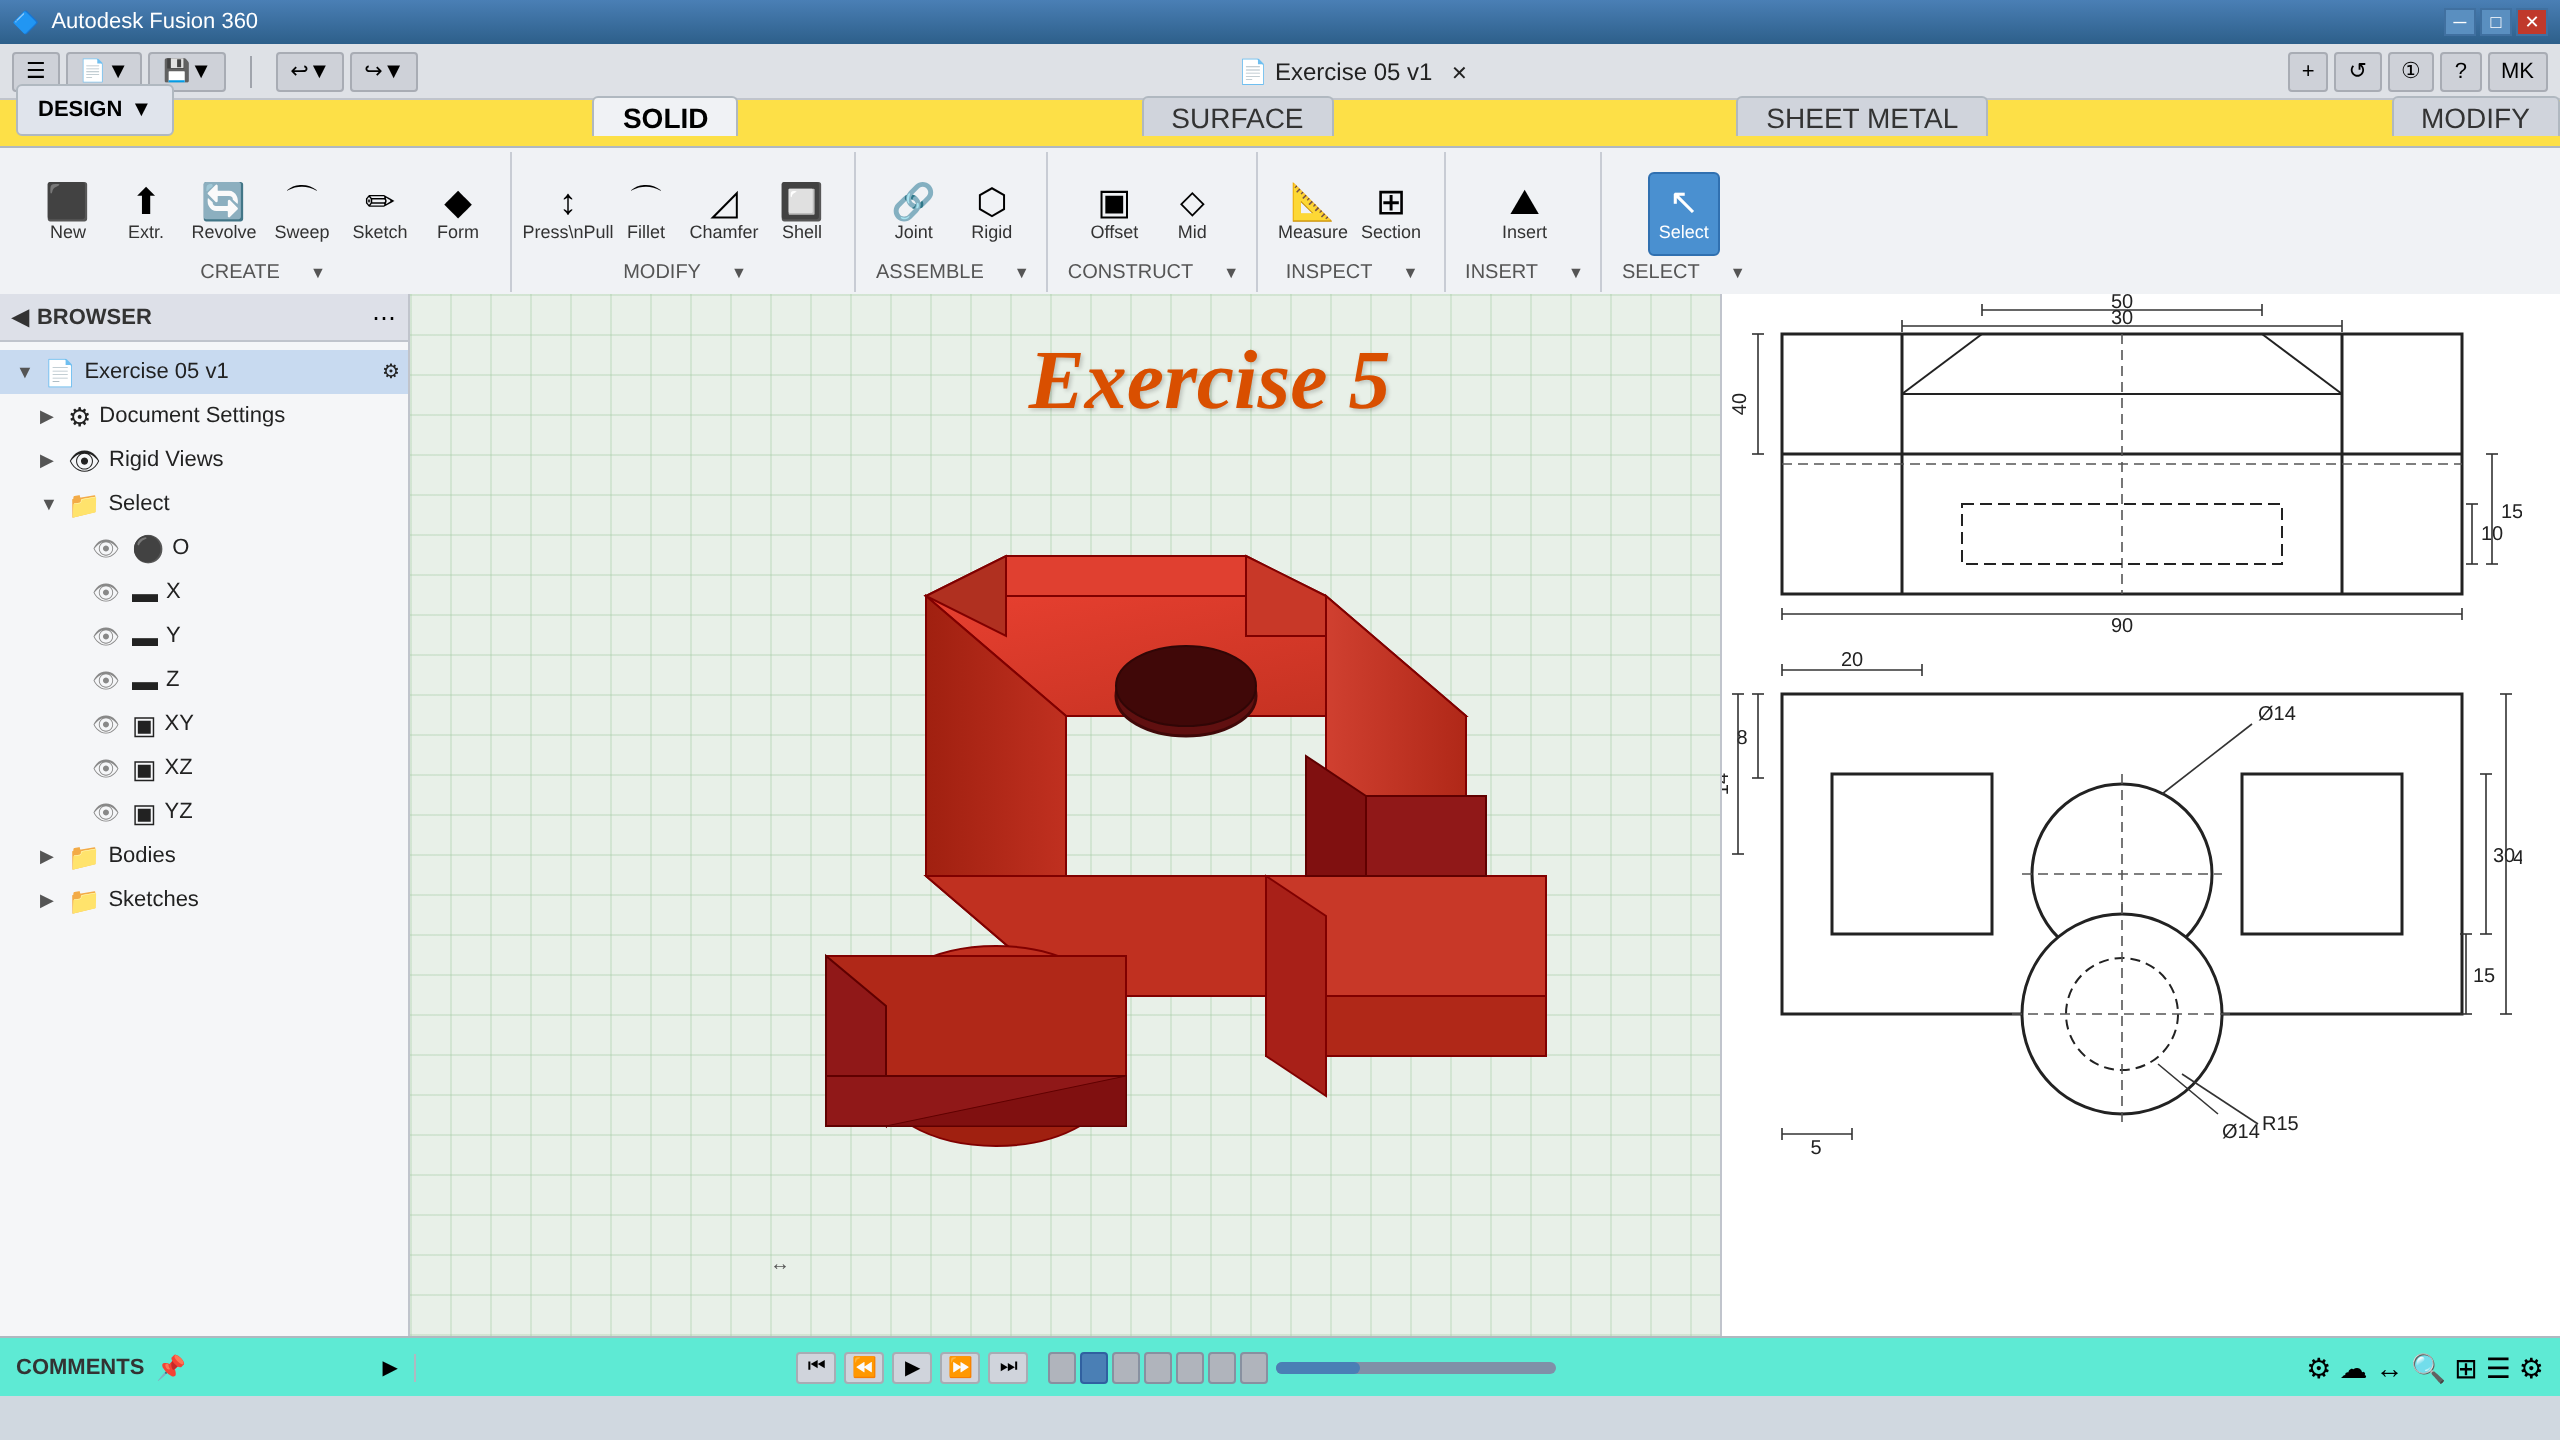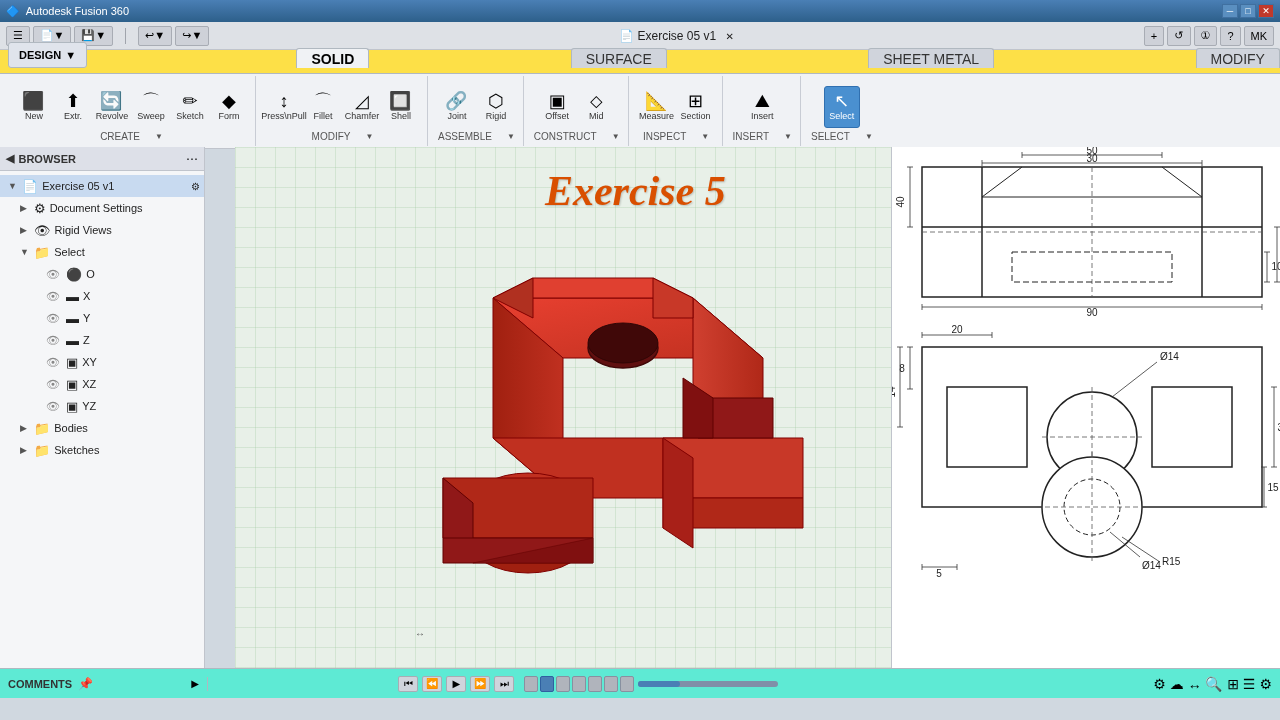--- a/index.html
+++ b/index.html
@@ -94,38 +94,37 @@
     .indent1 { padding-left: 20px; }
     .indent2 { padding-left: 32px; }
 
     
     #viewport {
       flex: 1; background: #e8f0e8; position: relative; overflow: hidden;
       background-image:
         linear-gradient(rgba(160,200,160,0.3) 1px, transparent 1px),
         linear-gradient(90deg, rgba(160,200,160,0.3) 1px, transparent 1px);
       background-size: 20px 20px;
-      margin-left: 30px;
     }
     #exercise-title {
       position: absolute; top: 20px; left: 50%; transform: translateX(-10%);
       font-size: 42px; font-weight: bold; font-style: italic;
       color: #d94f00; text-shadow: 1px 1px 2px rgba(0,0,0,0.2);
       font-family: 'Times New Roman', serif;
     }
 
     
     #model-container {
       position: absolute; top: 60px; left: 80px; right: 20px; bottom: 20px;
       display: flex; align-items: center; justify-content: center;
     }
 
     
     #drawing-panel {
-      width: 389px; background: white; border-left: 1px solid #c0c4cc;
+      width: 420px; background: white; border-left: 1px solid #c0c4cc;
       display: flex; flex-direction: column; overflow: hidden;
     }
     #drawing-content { flex: 1; padding: 10px; position: relative; overflow: hidden; }
 
     
     #bottom-bar {
       height: 30px; background: #5eead4; border-top: 1px solid #b0b8c0;
       display: flex; align-items: center; padding: 0 8px; gap: 8px;
     }
     #comments-section {

